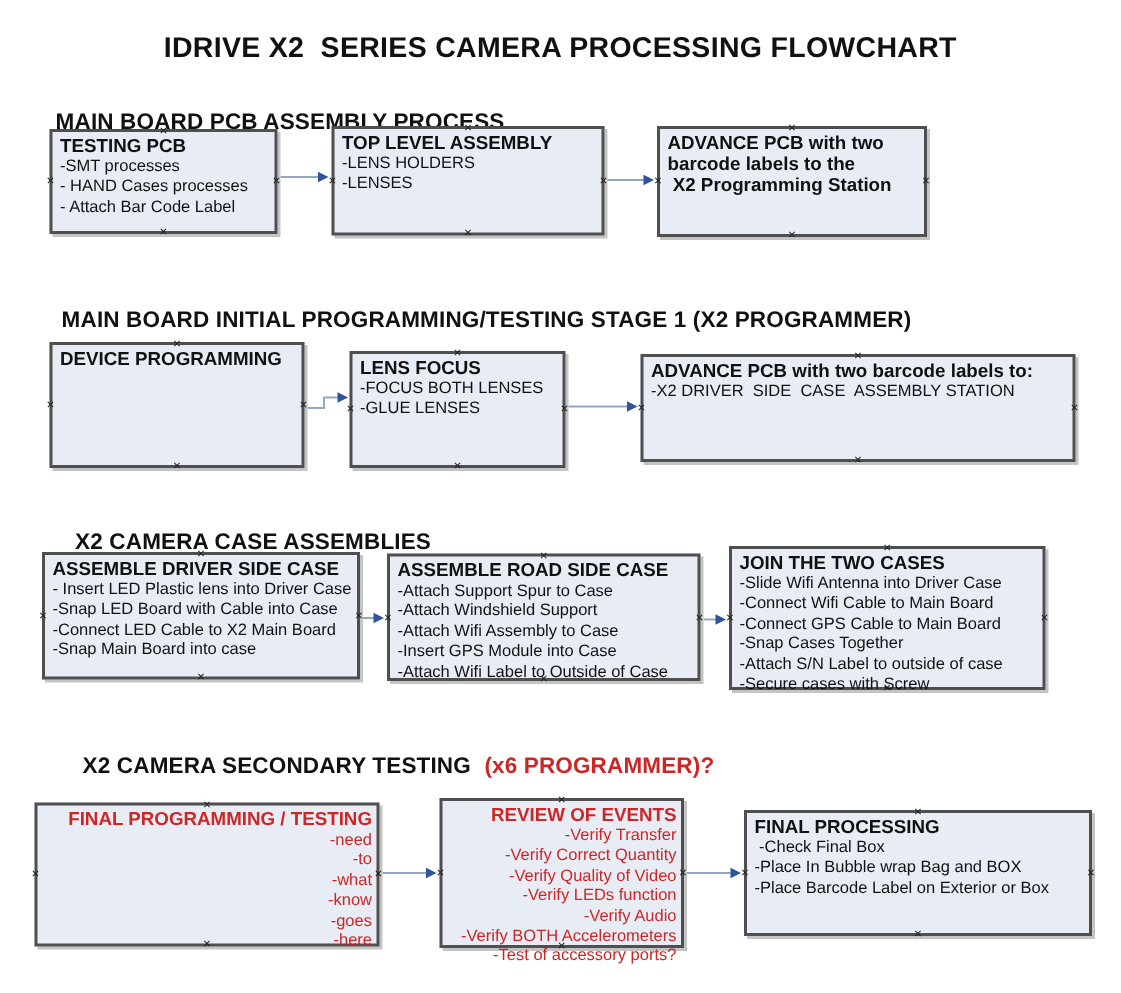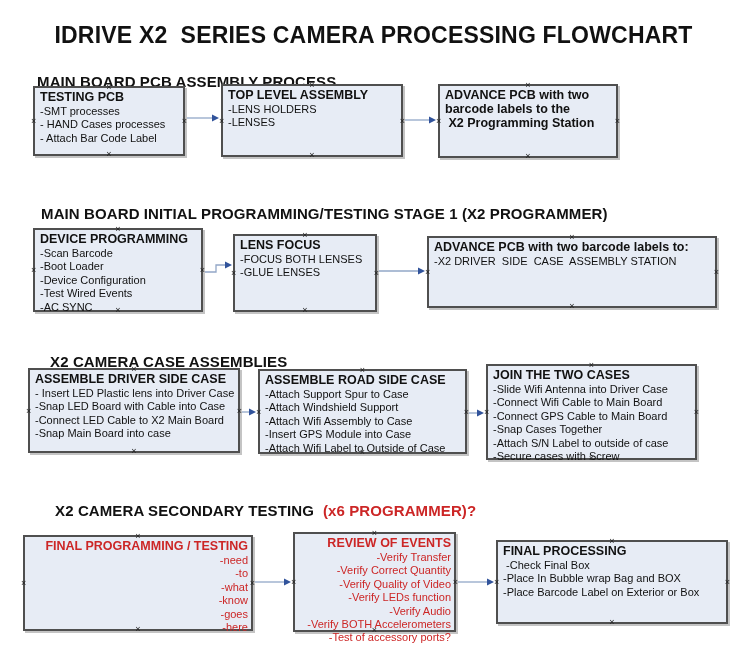--- a/index.html
+++ b/index.html
@@ -10,21 +10,21 @@
     --red-text:#cc2626;
     --black-text:#111111;
   }
   *{box-sizing:border-box;}
   html,body{margin:0;padding:0;background:#ffffff;}
   body{font-family:"Liberation Sans","DejaVu Sans",sans-serif;color:var(--black-text);}
   .canvas{position:relative;width:747px;height:662px;background:#ffffff;overflow:hidden;}
 
   .page-title{
     position:absolute;top:22px;left:0;width:100%;
-    text-align:center;font-size:23px;font-weight:bold;letter-spacing:.2px;
+    text-align:center;font-size:19px;font-weight:bold;letter-spacing:.2px;
     white-space:pre;
   }
   .section-heading{
     position:absolute;font-size:15px;font-weight:bold;white-space:pre;letter-spacing:.1px;
   }
   .section-heading .suffix{color:var(--red-text);margin-left:9px;}
 
   .flow-box{
     position:absolute;
     background:var(--box-fill);
@@ -105,27 +105,20 @@
  X2 Programming Station</div>
     <div class="box-lines"></div>
   <span class="cp cp-top">×</span>
       <span class="cp cp-bottom">×</span>
       <span class="cp cp-left">×</span>
       <span class="cp cp-right">×</span>
     </div>
 
   <div class="flow-box" style="left:33px;top:228px;width:170px;height:84px;">
     <div class="box-title">DEVICE PROGRAMMING</div>
-    <div class="box-lines">
-        <div class="box-line">-Scan Barcode</div>
-        <div class="box-line">-Boot Loader</div>
-        <div class="box-line">-Device Configuration</div>
-        <div class="box-line">-Test Wired Events</div>
-        <div class="box-line">-AC SYNC</div>
-      </div>
   <span class="cp cp-top">×</span>
       <span class="cp cp-bottom">×</span>
       <span class="cp cp-left">×</span>
       <span class="cp cp-right">×</span>
     </div>
   <div class="flow-box" style="left:233px;top:234px;width:144px;height:78px;">
     <div class="box-title">LENS FOCUS</div>
     <div class="box-lines">
         <div class="box-line">-FOCUS BOTH LENSES</div>
         <div class="box-line">-GLUE LENSES</div>

